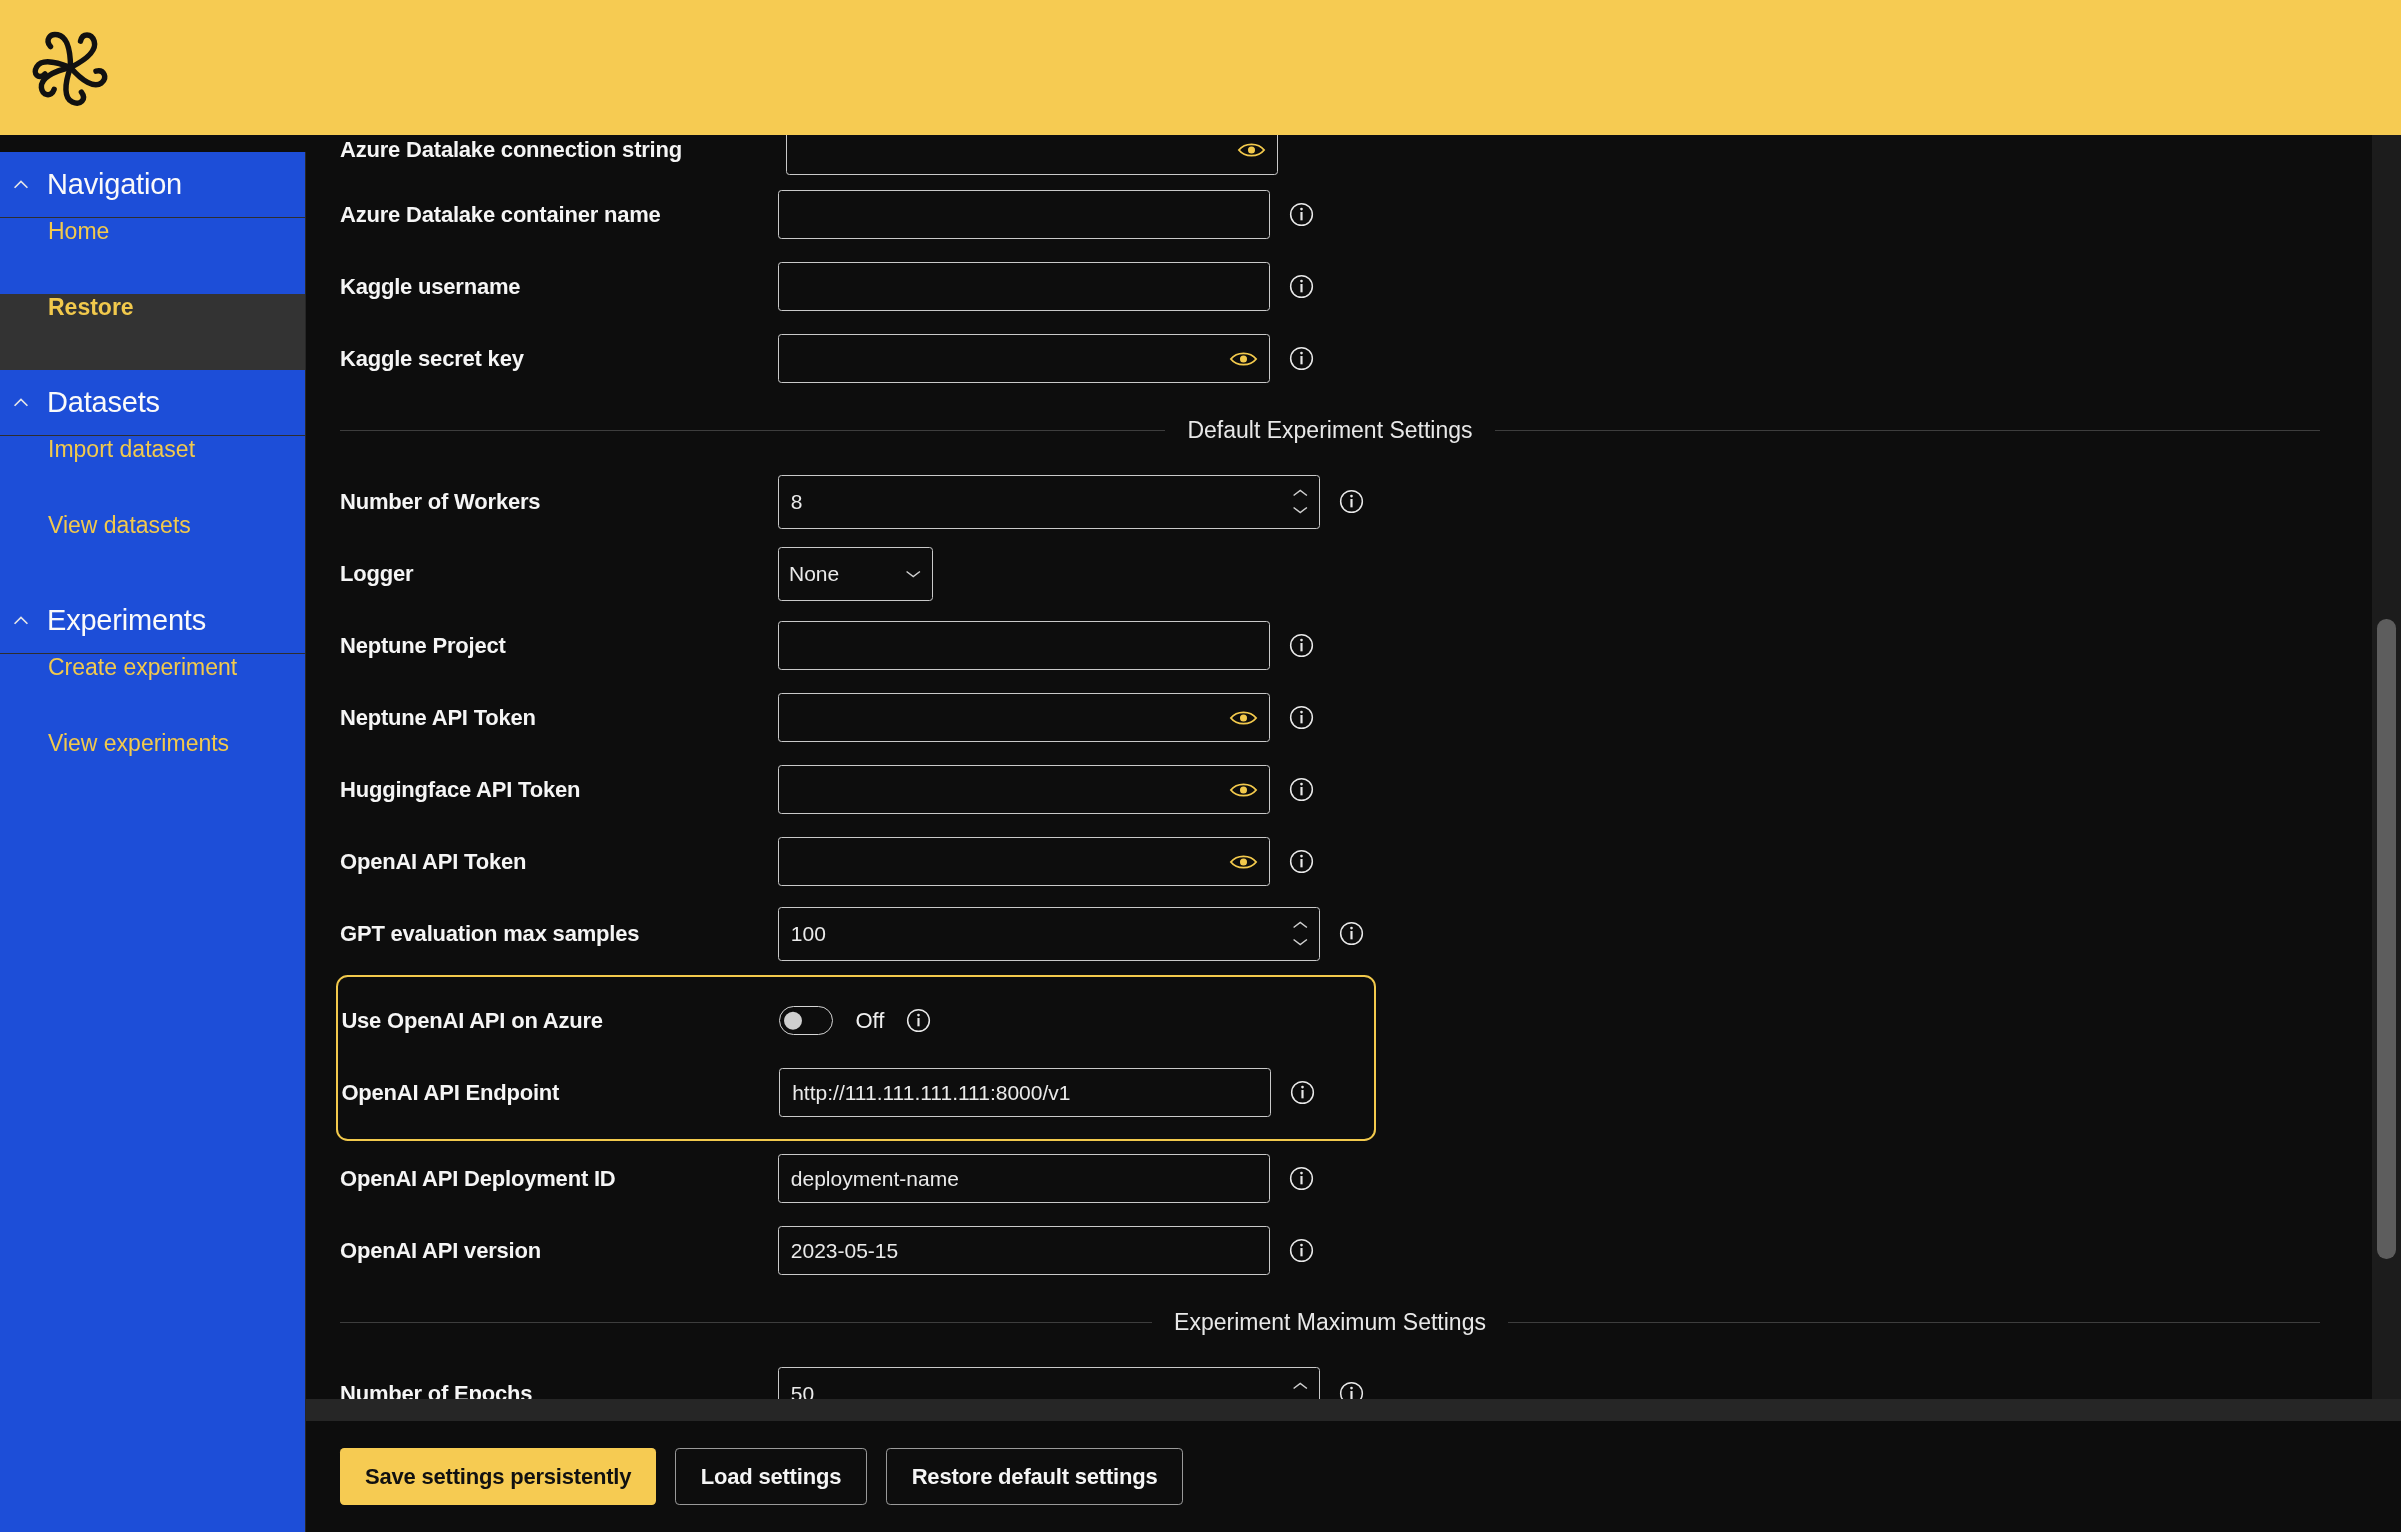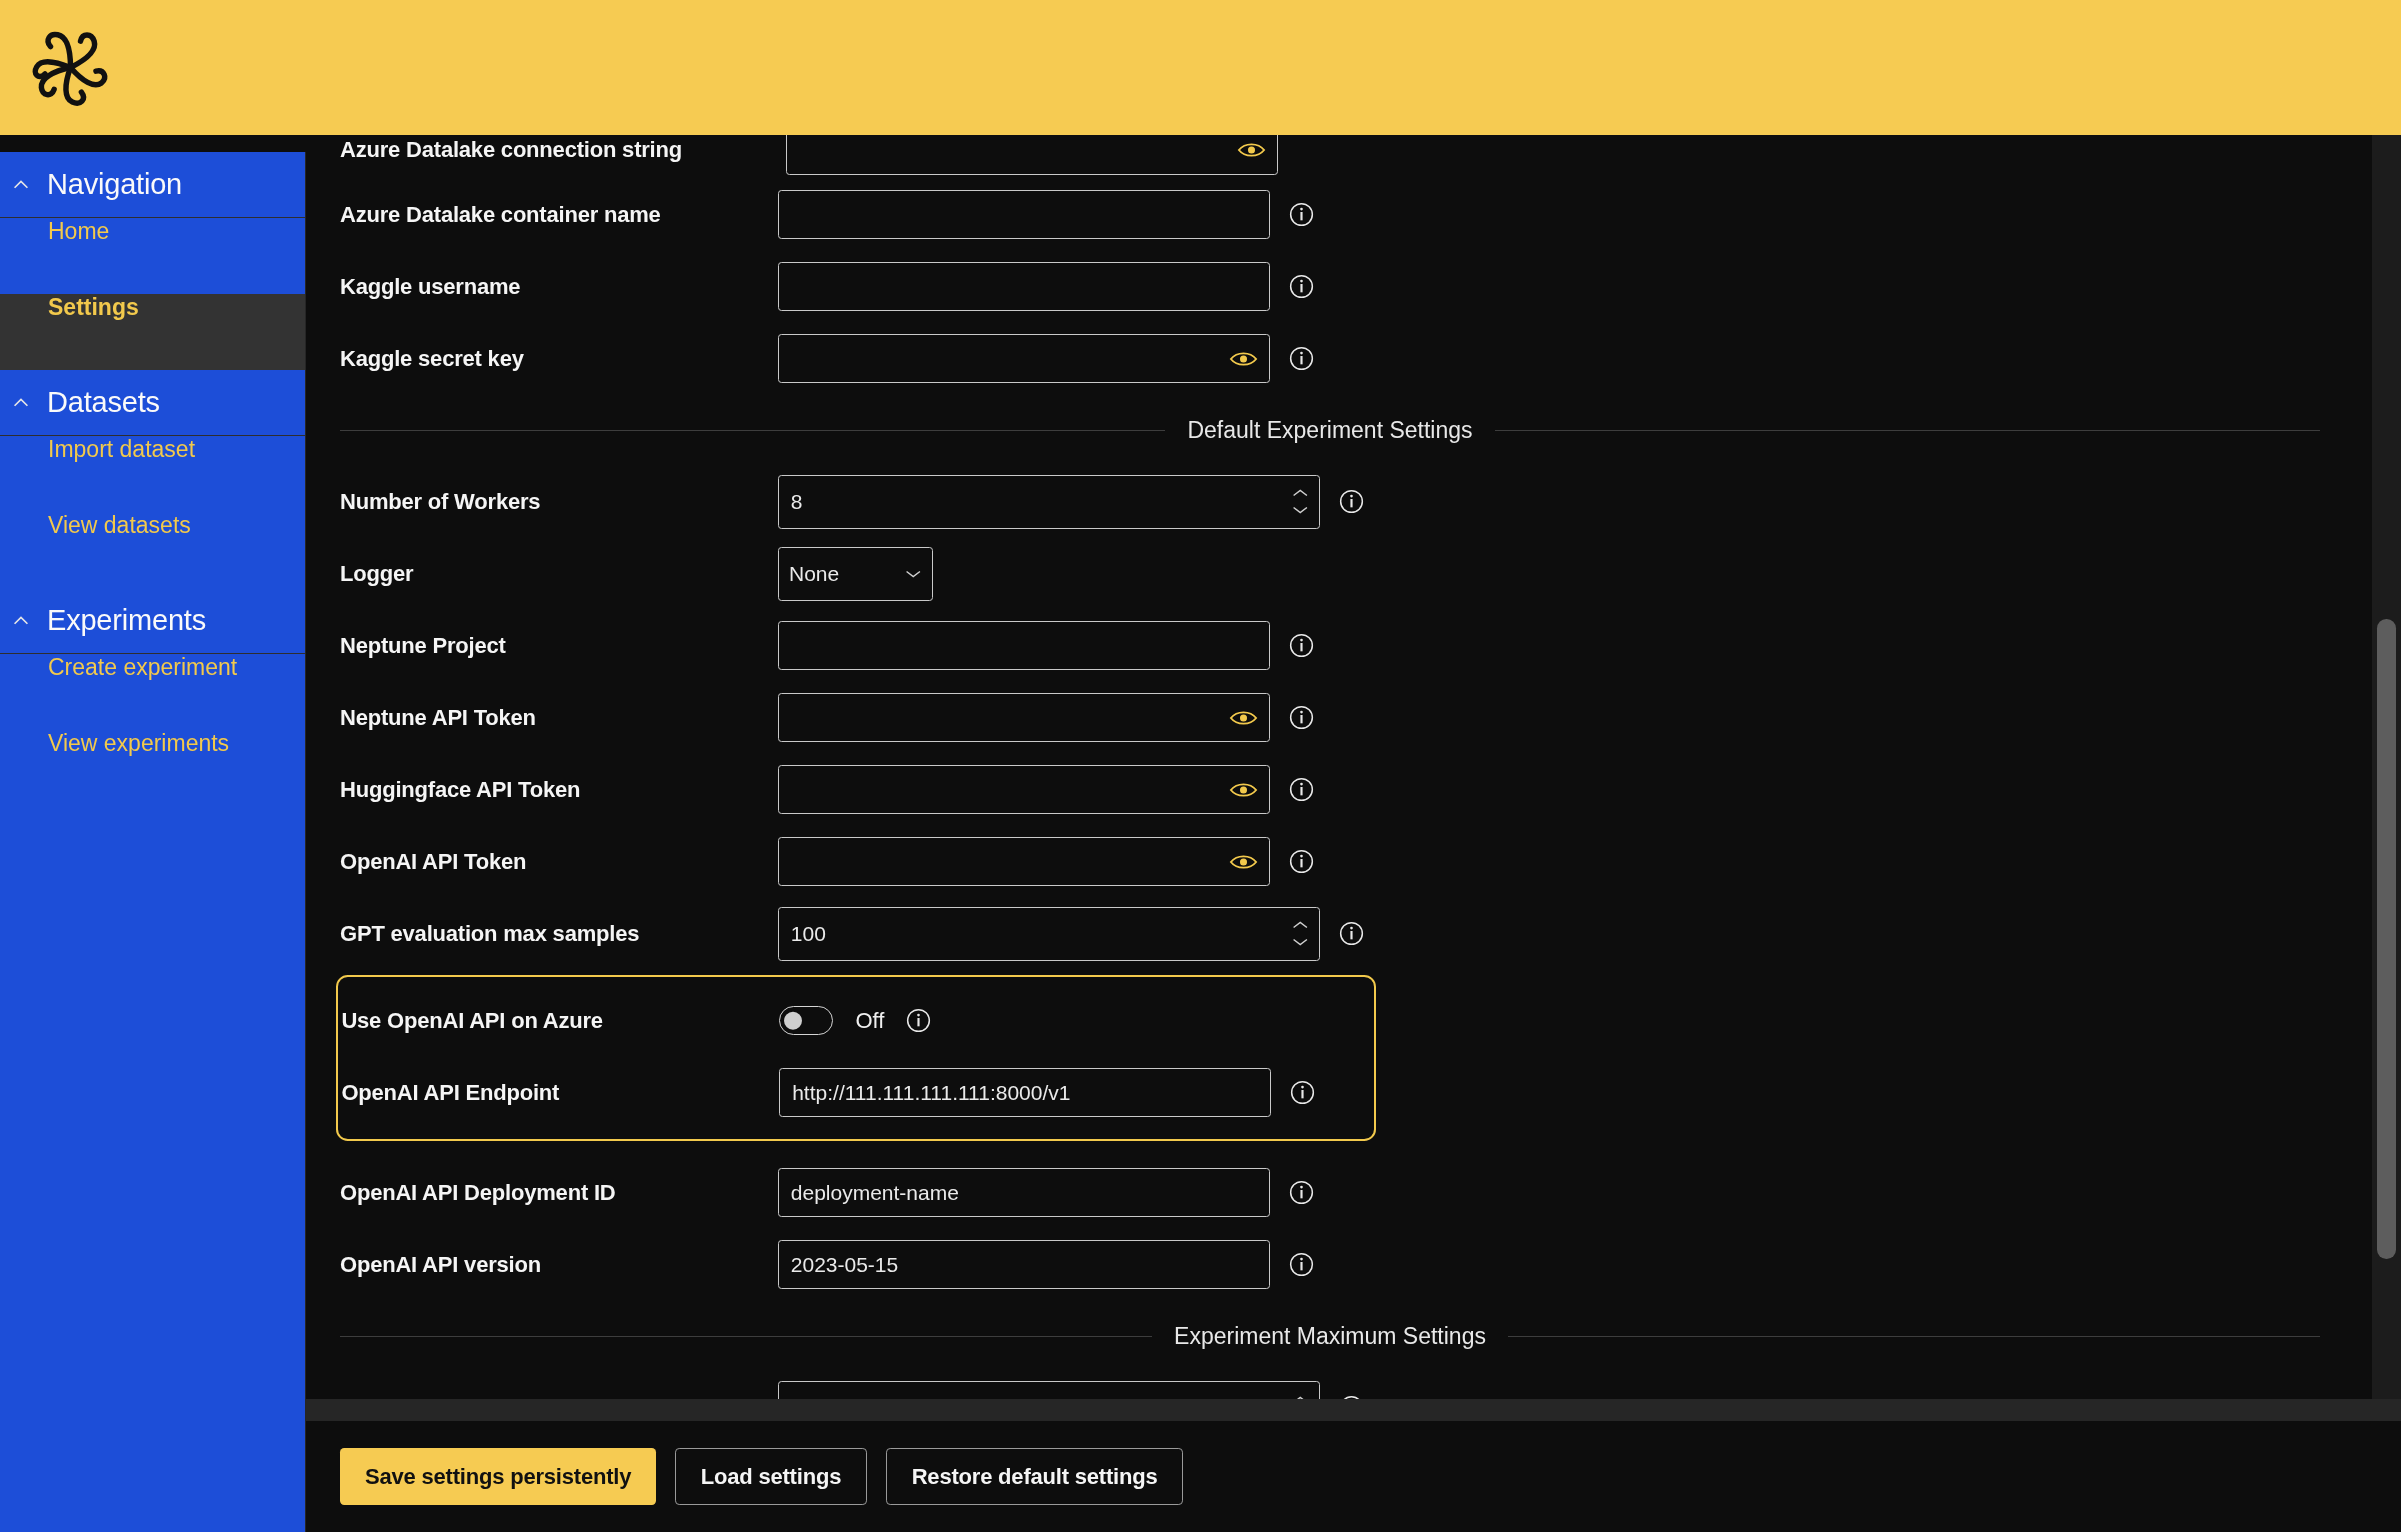--- a/index.html
+++ b/index.html
@@ -91,21 +91,21 @@
 
   
   .section-divider {
     display: flex; align-items: center; height: 71px; padding: 0 34px;
   }
   .divider-line { flex: 1 1 auto; height: 0.8px; background: #3d3d3d; }
   .divider-label { font-size: 23px; color: #e8e8e8; padding: 0 22px; white-space: nowrap; }
 
   
   .highlight-box {
-    margin: 5px 0 16px 30px; width: 1040px;
+    margin: 5px 0 2px 30px; width: 1040px;
     border: 2.5px solid #f2c94c; border-radius: 11.8px;
     padding: 8.4px 0 10px 0;
   }
   .highlight-box .form-row { padding-left: 3.4px; }
 
   
   .toggle-wrap { display: flex; align-items: center; }
   .toggle {
     width: 54px; height: 29px; border: 1.7px solid #d4d4d4; border-radius: 15px;
     background: #0d0d0d; position: relative; flex: 0 0 54px;
@@ -171,21 +171,21 @@
         <svg viewBox="0 0 24 24" width="22" height="22">
             <path d="M5 15 L12 8 L19 15" fill="none" stroke="#e6e6e6" stroke-width="1.8"></path>
           </svg>
       </span>
       <span class="nav-group-title">Navigation</span>
     </div>
     <div class="nav-item">
       <span>Home</span>
     </div>
     <div class="nav-item active">
-      <span>Settings</span>
+      <span>Restore</span>
     </div>
 
     <div class="nav-group-header">
       <span class="chev">
         <svg viewBox="0 0 24 24" width="22" height="22">
             <path d="M5 15 L12 8 L19 15" fill="none" stroke="#e6e6e6" stroke-width="1.8"></path>
           </svg>
       </span>
       <span class="nav-group-title">Datasets</span>
     </div>

